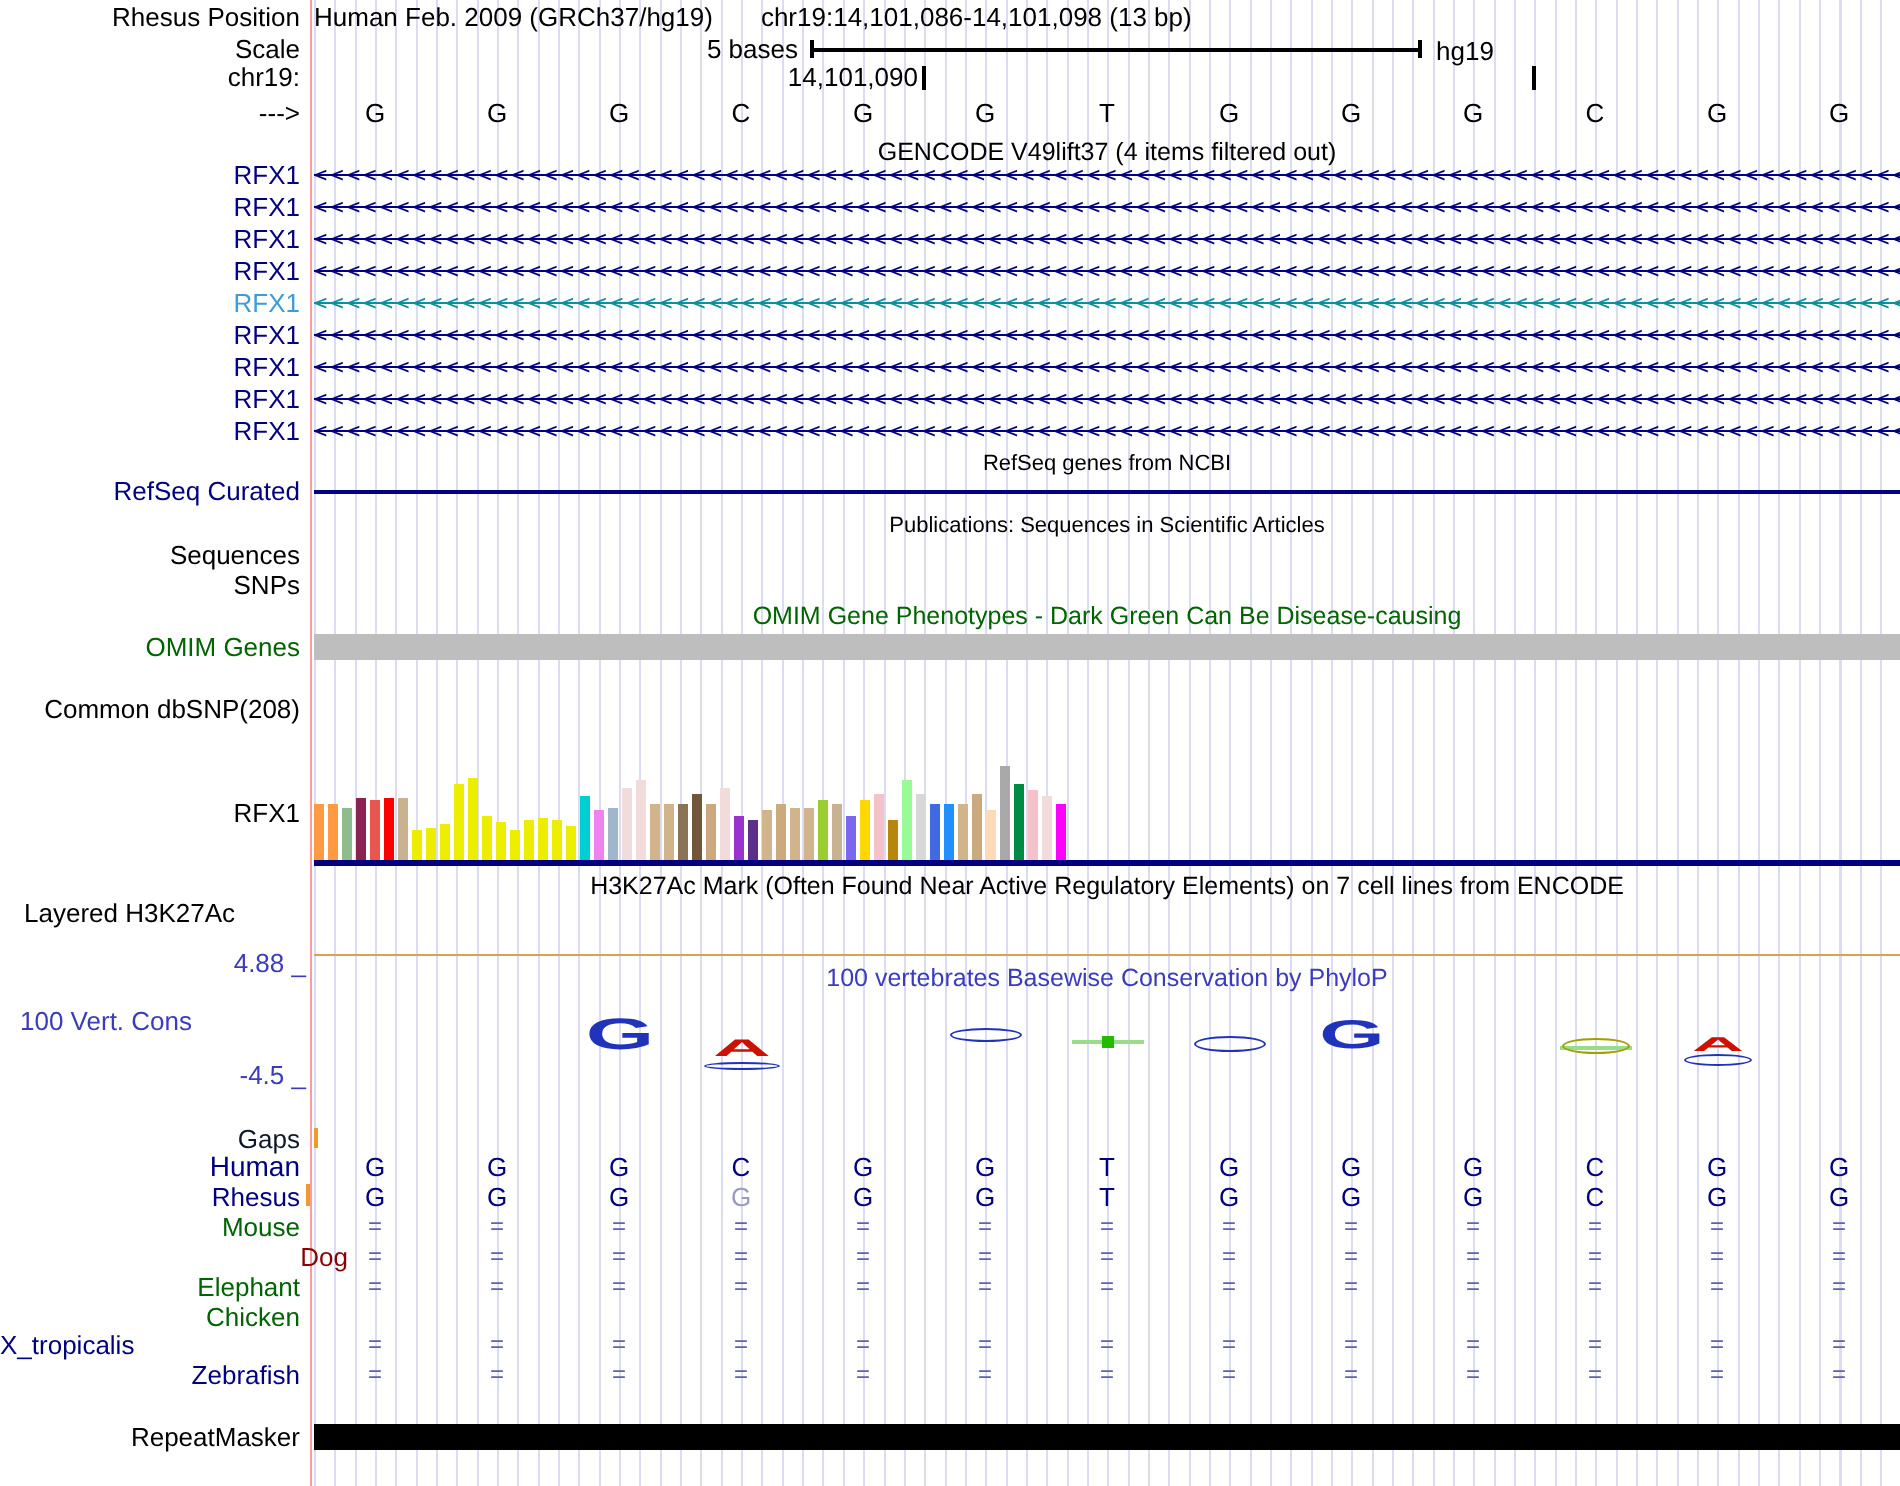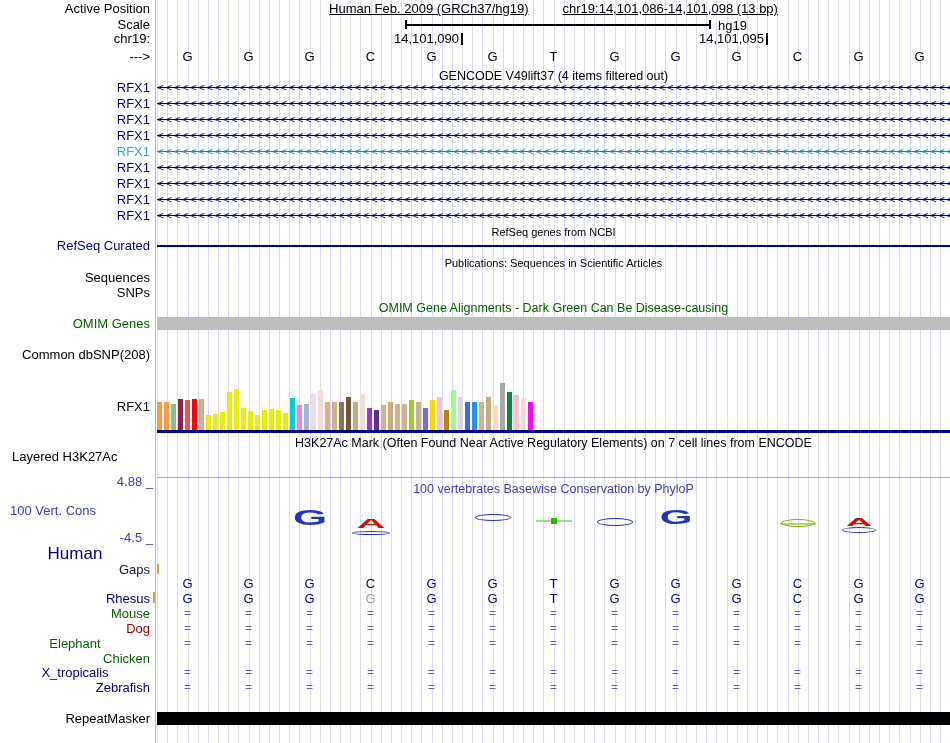--- a/index.html
+++ b/index.html
@@ -12,48 +12,48 @@
     color:#000;white-space:nowrap;}
   .title{position:absolute;left:157px;width:793px;text-align:center;font-size:12.5px;
     line-height:13px;color:#000;white-space:nowrap;}
   .small{font-size:11px;}
   .blue{color:#3b3bbe;}
   .green{color:#006400;}
   .navy{color:#000080;}
   .orange{color:#0f172a;}
   .hbar{position:absolute;}
   .hdr{position:absolute;left:157px;top:2px;width:793px;display:flex;
-    justify-content:center;gap:34px;font-size:13px;line-height:14px;text-decoration:underline;}
+    gap:24px;font-size:13px;line-height:14px;}
   .tick{position:absolute;width:1.5px;background:#000;}
 </style>
 </head>
 <body>
 
 <div class="browser">
   <div class="grid"></div>
   <div class="pinkline"></div>
 
-  <span class="lbl" style="top:2px">Active Position</span>
+  <span class="lbl" style="top:2px">Rhesus Position</span>
   <span class="lbl" style="top:18px">Scale</span>
   <span class="lbl" style="top:32px">chr19:</span>
   <span class="lbl" style="top:50px">---&gt;</span>
 
   <div class="hdr">
     <span>Human Feb. 2009 (GRCh37/hg19)</span>
     <span>chr19:14,101,086-14,101,098 (13 bp)</span>
   </div>
 
+  <span class="lbl" style="top:18px;left:157px;width:242px">5 bases</span>
   <div class="hbar" style="left:405px;top:24px;width:305px;height:1.5px;background:#000"></div>
   <div class="tick" style="left:405px;top:20px;height:9px"></div>
   <div class="tick" style="left:709px;top:20px;height:9px"></div>
   <span style="position:absolute;left:718px;top:18px;font-size:13px">hg19</span>
 
   <span class="lbl" style="top:32px;left:157px;width:302px">14,101,090</span>
   <div class="tick" style="left:461px;top:33px;height:12px"></div>
-  <span class="lbl" style="top:32px;left:157px;width:607px">14,101,095</span>
   <div class="tick" style="left:766px;top:33px;height:12px"></div>
 
   <div id="base-row">
       <div style="position:absolute;left:157px;top:50px;width:61px;text-align:center;font-size:13px;line-height:14px;color:#000">G</div>
       <div style="position:absolute;left:218px;top:50px;width:61px;text-align:center;font-size:13px;line-height:14px;color:#000">G</div>
       <div style="position:absolute;left:279px;top:50px;width:61px;text-align:center;font-size:13px;line-height:14px;color:#000">G</div>
       <div style="position:absolute;left:340px;top:50px;width:61px;text-align:center;font-size:13px;line-height:14px;color:#000">C</div>
       <div style="position:absolute;left:401px;top:50px;width:61px;text-align:center;font-size:13px;line-height:14px;color:#000">G</div>
       <div style="position:absolute;left:462px;top:50px;width:61px;text-align:center;font-size:13px;line-height:14px;color:#000">G</div>
       <div style="position:absolute;left:523px;top:50px;width:61px;text-align:center;font-size:13px;line-height:14px;color:#000">T</div>
@@ -115,21 +115,21 @@
     </div>
 
   <div class="title small" style="top:226px">RefSeq genes from NCBI</div>
   <span class="lbl navy" style="top:239px">RefSeq Curated</span>
   <div class="hbar" style="left:157px;top:245px;width:793px;height:2px;background:#000080"></div>
 
   <div class="title small" style="top:257px">Publications: Sequences in Scientific Articles</div>
   <span class="lbl" style="top:271px">Sequences</span>
   <span class="lbl" style="top:286px">SNPs</span>
 
-  <div class="title green" style="top:302px">OMIM Gene Alignments - Dark Green Can Be Disease-causing</div>
+  <div class="title green" style="top:302px">OMIM Gene Phenotypes - Dark Green Can Be Disease-causing</div>
   <span class="lbl green" style="top:317px">OMIM Genes</span>
   <div class="hbar" style="left:157px;top:317px;width:793px;height:13px;background:#BEBEBE"></div>
 
   <span class="lbl" style="top:348px">Common dbSNP(208)</span>
 
   <span class="lbl" style="top:400px">RFX1</span>
   <div id="gtex-bars">
       <div style="position:absolute;left:157px;top:402px;width:5px;height:28px;background:#FF9A42"></div>
       <div style="position:absolute;left:164px;top:402px;width:5px;height:28px;background:#FF9A42"></div>
       <div style="position:absolute;left:171px;top:404px;width:5px;height:26px;background:#8FBC8F"></div>
@@ -222,21 +222,21 @@
         <svg width="36" height="10" viewBox="0 0 20 20" preserveAspectRatio="none" style="display:block">
           <text x="10" y="17" text-anchor="middle" font-size="20" font-weight="bold" font-family="Liberation Sans, sans-serif" fill="#cc1100">A</text>
         </svg>
       </div>
       <div style="position:absolute;left:841.5px;top:527px;width:34px;height:6px;border:1.5px solid #2233bb;border-radius:50%;box-sizing:border-box"></div>
     </div>
 
   <span class="lbl orange" style="top:563px">Gaps</span>
   <div class="hbar" style="left:157px;top:564px;width:2px;height:10px;background:#ED9A2E"></div>
   <div id="multiz-rows">
-      <div style="position:absolute;left:0;top:547px;width:150px;text-align:center;font-size:17px;line-height:13px;color:#000080;white-space:nowrap">Human</div>
+      <div style="position:absolute;left:0;top:577px;width:150px;text-align:right;font-size:14px;line-height:13px;color:#000080;white-space:nowrap">Human</div>
       <div style="position:absolute;left:157px;top:577px;width:61px;text-align:center;font-size:13px;line-height:13px;color:#000080">G</div>
       <div style="position:absolute;left:218px;top:577px;width:61px;text-align:center;font-size:13px;line-height:13px;color:#000080">G</div>
       <div style="position:absolute;left:279px;top:577px;width:61px;text-align:center;font-size:13px;line-height:13px;color:#000080">G</div>
       <div style="position:absolute;left:340px;top:577px;width:61px;text-align:center;font-size:13px;line-height:13px;color:#000080">C</div>
       <div style="position:absolute;left:401px;top:577px;width:61px;text-align:center;font-size:13px;line-height:13px;color:#000080">G</div>
       <div style="position:absolute;left:462px;top:577px;width:61px;text-align:center;font-size:13px;line-height:13px;color:#000080">G</div>
       <div style="position:absolute;left:523px;top:577px;width:61px;text-align:center;font-size:13px;line-height:13px;color:#000080">T</div>
       <div style="position:absolute;left:584px;top:577px;width:61px;text-align:center;font-size:13px;line-height:13px;color:#000080">G</div>
       <div style="position:absolute;left:645px;top:577px;width:61px;text-align:center;font-size:13px;line-height:13px;color:#000080">G</div>
       <div style="position:absolute;left:706px;top:577px;width:61px;text-align:center;font-size:13px;line-height:13px;color:#000080">G</div>
@@ -265,50 +265,50 @@
       <div style="position:absolute;left:340px;top:607px;width:61px;text-align:center;font-size:12px;line-height:13px;color:#6262aa">=</div>
       <div style="position:absolute;left:401px;top:607px;width:61px;text-align:center;font-size:12px;line-height:13px;color:#6262aa">=</div>
       <div style="position:absolute;left:462px;top:607px;width:61px;text-align:center;font-size:12px;line-height:13px;color:#6262aa">=</div>
       <div style="position:absolute;left:523px;top:607px;width:61px;text-align:center;font-size:12px;line-height:13px;color:#6262aa">=</div>
       <div style="position:absolute;left:584px;top:607px;width:61px;text-align:center;font-size:12px;line-height:13px;color:#6262aa">=</div>
       <div style="position:absolute;left:645px;top:607px;width:61px;text-align:center;font-size:12px;line-height:13px;color:#6262aa">=</div>
       <div style="position:absolute;left:706px;top:607px;width:61px;text-align:center;font-size:12px;line-height:13px;color:#6262aa">=</div>
       <div style="position:absolute;left:767px;top:607px;width:61px;text-align:center;font-size:12px;line-height:13px;color:#6262aa">=</div>
       <div style="position:absolute;left:828px;top:607px;width:61px;text-align:center;font-size:12px;line-height:13px;color:#6262aa">=</div>
       <div style="position:absolute;left:889px;top:607px;width:61px;text-align:center;font-size:12px;line-height:13px;color:#6262aa">=</div>
-      <div style="position:absolute;left:0;top:622px;width:150px;text-align:right;font-size:13px;line-height:13px;color:#8B0000;white-space:nowrap">Dog</div>
+      <div style="position:absolute;left:0;top:622px;width:174px;text-align:right;font-size:13px;line-height:13px;color:#8B0000;white-space:nowrap">Dog</div>
       <div style="position:absolute;left:157px;top:622px;width:61px;text-align:center;font-size:12px;line-height:13px;color:#6262aa">=</div>
       <div style="position:absolute;left:218px;top:622px;width:61px;text-align:center;font-size:12px;line-height:13px;color:#6262aa">=</div>
       <div style="position:absolute;left:279px;top:622px;width:61px;text-align:center;font-size:12px;line-height:13px;color:#6262aa">=</div>
       <div style="position:absolute;left:340px;top:622px;width:61px;text-align:center;font-size:12px;line-height:13px;color:#6262aa">=</div>
       <div style="position:absolute;left:401px;top:622px;width:61px;text-align:center;font-size:12px;line-height:13px;color:#6262aa">=</div>
       <div style="position:absolute;left:462px;top:622px;width:61px;text-align:center;font-size:12px;line-height:13px;color:#6262aa">=</div>
       <div style="position:absolute;left:523px;top:622px;width:61px;text-align:center;font-size:12px;line-height:13px;color:#6262aa">=</div>
       <div style="position:absolute;left:584px;top:622px;width:61px;text-align:center;font-size:12px;line-height:13px;color:#6262aa">=</div>
       <div style="position:absolute;left:645px;top:622px;width:61px;text-align:center;font-size:12px;line-height:13px;color:#6262aa">=</div>
       <div style="position:absolute;left:706px;top:622px;width:61px;text-align:center;font-size:12px;line-height:13px;color:#6262aa">=</div>
       <div style="position:absolute;left:767px;top:622px;width:61px;text-align:center;font-size:12px;line-height:13px;color:#6262aa">=</div>
       <div style="position:absolute;left:828px;top:622px;width:61px;text-align:center;font-size:12px;line-height:13px;color:#6262aa">=</div>
       <div style="position:absolute;left:889px;top:622px;width:61px;text-align:center;font-size:12px;line-height:13px;color:#6262aa">=</div>
-      <div style="position:absolute;left:0;top:637px;width:150px;text-align:center;font-size:13px;line-height:13px;color:#006400;white-space:nowrap">Elephant</div>
+      <div style="position:absolute;left:0;top:637px;width:150px;text-align:right;font-size:13px;line-height:13px;color:#006400;white-space:nowrap">Elephant</div>
       <div style="position:absolute;left:157px;top:637px;width:61px;text-align:center;font-size:12px;line-height:13px;color:#6262aa">=</div>
       <div style="position:absolute;left:218px;top:637px;width:61px;text-align:center;font-size:12px;line-height:13px;color:#6262aa">=</div>
       <div style="position:absolute;left:279px;top:637px;width:61px;text-align:center;font-size:12px;line-height:13px;color:#6262aa">=</div>
       <div style="position:absolute;left:340px;top:637px;width:61px;text-align:center;font-size:12px;line-height:13px;color:#6262aa">=</div>
       <div style="position:absolute;left:401px;top:637px;width:61px;text-align:center;font-size:12px;line-height:13px;color:#6262aa">=</div>
       <div style="position:absolute;left:462px;top:637px;width:61px;text-align:center;font-size:12px;line-height:13px;color:#6262aa">=</div>
       <div style="position:absolute;left:523px;top:637px;width:61px;text-align:center;font-size:12px;line-height:13px;color:#6262aa">=</div>
       <div style="position:absolute;left:584px;top:637px;width:61px;text-align:center;font-size:12px;line-height:13px;color:#6262aa">=</div>
       <div style="position:absolute;left:645px;top:637px;width:61px;text-align:center;font-size:12px;line-height:13px;color:#6262aa">=</div>
       <div style="position:absolute;left:706px;top:637px;width:61px;text-align:center;font-size:12px;line-height:13px;color:#6262aa">=</div>
       <div style="position:absolute;left:767px;top:637px;width:61px;text-align:center;font-size:12px;line-height:13px;color:#6262aa">=</div>
       <div style="position:absolute;left:828px;top:637px;width:61px;text-align:center;font-size:12px;line-height:13px;color:#6262aa">=</div>
       <div style="position:absolute;left:889px;top:637px;width:61px;text-align:center;font-size:12px;line-height:13px;color:#6262aa">=</div>
       <div style="position:absolute;left:0;top:652px;width:150px;text-align:right;font-size:13px;line-height:13px;color:#006400;white-space:nowrap">Chicken</div>
-      <div style="position:absolute;left:0;top:666px;width:150px;text-align:center;font-size:13px;line-height:13px;color:#000080;white-space:nowrap">X_tropicalis</div>
+      <div style="position:absolute;left:0;top:666px;width:150px;text-align:left;font-size:13px;line-height:13px;color:#000080;white-space:nowrap">X_tropicalis</div>
       <div style="position:absolute;left:157px;top:666px;width:61px;text-align:center;font-size:12px;line-height:13px;color:#6262aa">=</div>
       <div style="position:absolute;left:218px;top:666px;width:61px;text-align:center;font-size:12px;line-height:13px;color:#6262aa">=</div>
       <div style="position:absolute;left:279px;top:666px;width:61px;text-align:center;font-size:12px;line-height:13px;color:#6262aa">=</div>
       <div style="position:absolute;left:340px;top:666px;width:61px;text-align:center;font-size:12px;line-height:13px;color:#6262aa">=</div>
       <div style="position:absolute;left:401px;top:666px;width:61px;text-align:center;font-size:12px;line-height:13px;color:#6262aa">=</div>
       <div style="position:absolute;left:462px;top:666px;width:61px;text-align:center;font-size:12px;line-height:13px;color:#6262aa">=</div>
       <div style="position:absolute;left:523px;top:666px;width:61px;text-align:center;font-size:12px;line-height:13px;color:#6262aa">=</div>
       <div style="position:absolute;left:584px;top:666px;width:61px;text-align:center;font-size:12px;line-height:13px;color:#6262aa">=</div>
       <div style="position:absolute;left:645px;top:666px;width:61px;text-align:center;font-size:12px;line-height:13px;color:#6262aa">=</div>
       <div style="position:absolute;left:706px;top:666px;width:61px;text-align:center;font-size:12px;line-height:13px;color:#6262aa">=</div>

